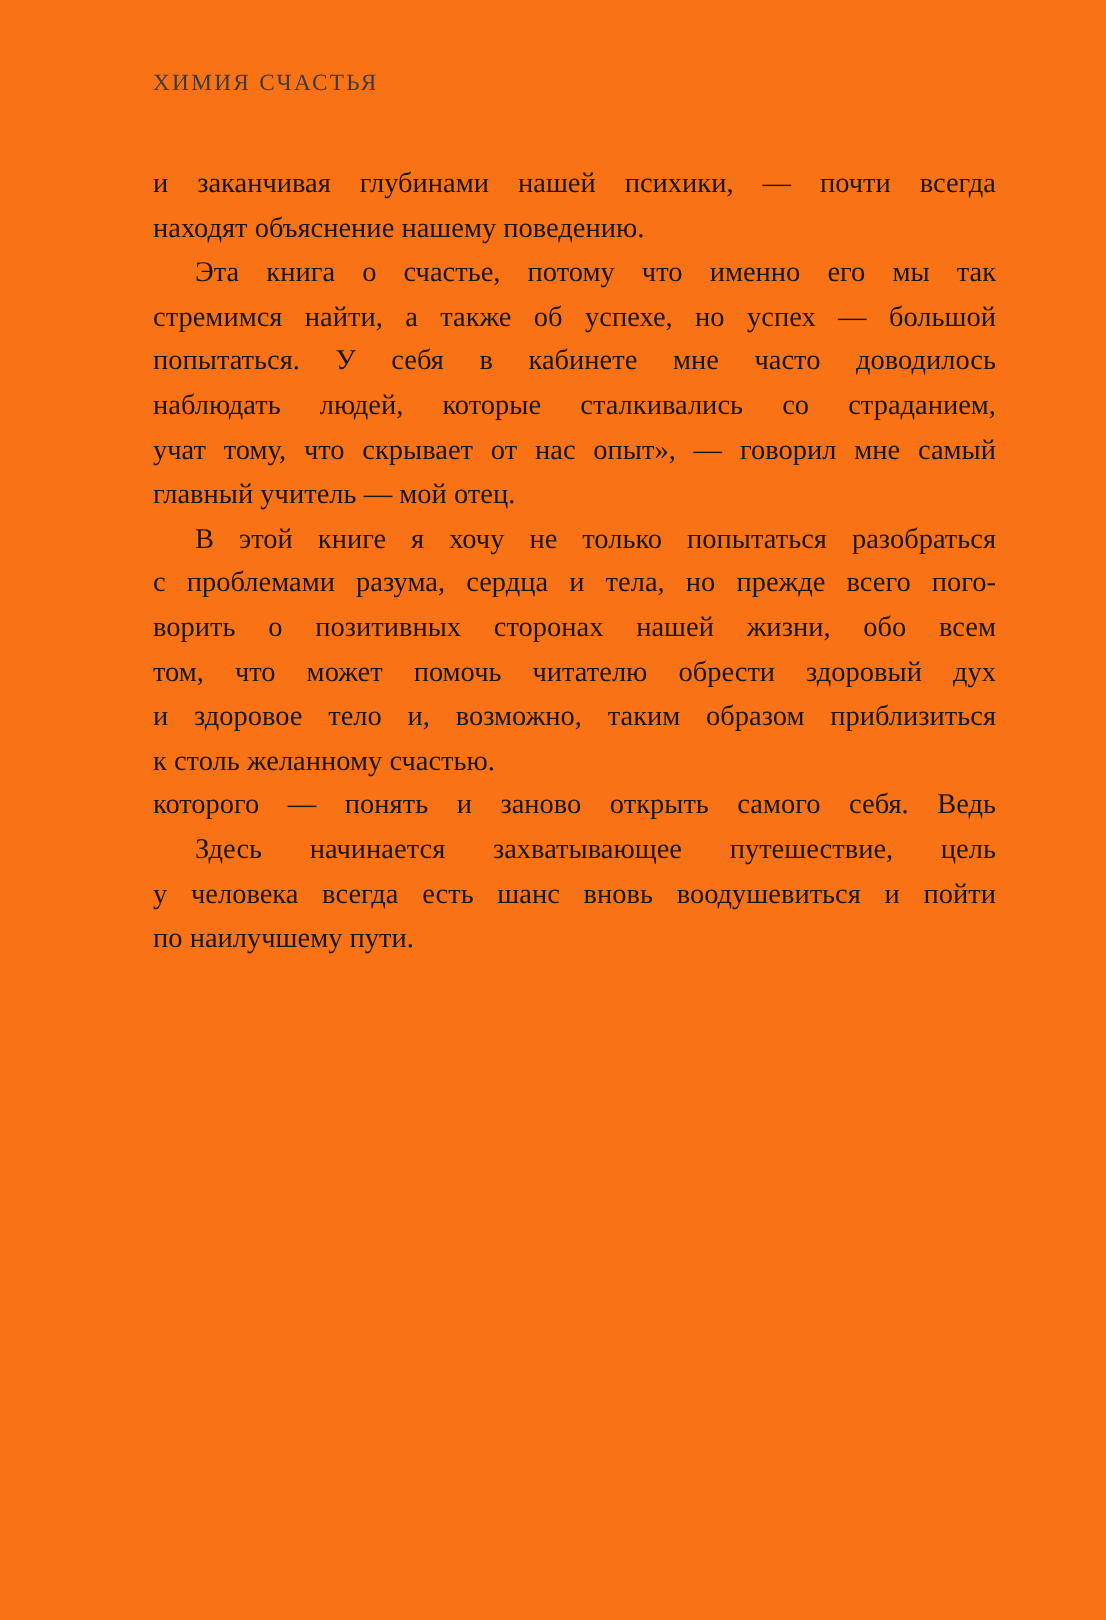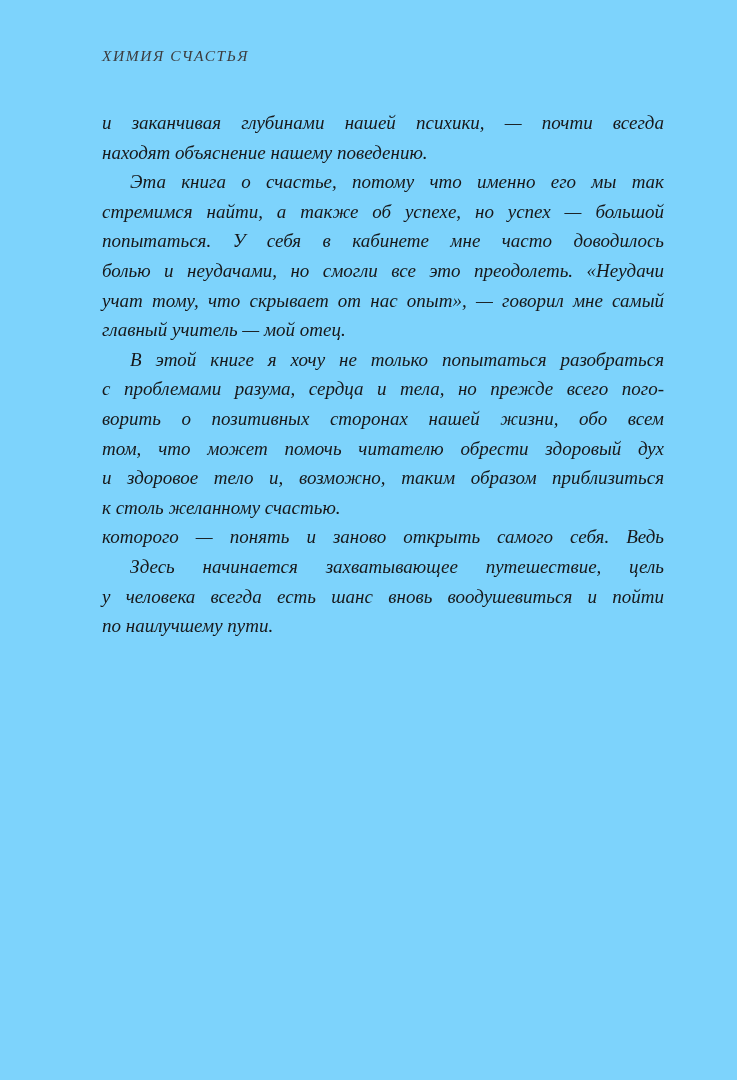--- a/index.html
+++ b/index.html
@@ -13,22 +13,21 @@
     height: 1080px;
     position: relative;
     overflow: hidden;
     font-family: "Liberation Serif", "DejaVu Serif", serif;
     -webkit-font-smoothing: antialiased;
   }
 
   .page {
     position: absolute;
     inset: 0;
-    background: #7dd3fc;
-    font-style: italic;
+    background: #f97316;
   }
 
   
   .running-header {
     position: absolute;
     left: 102px;
     top: 46px;
     font-family: "Liberation Serif", "DejaVu Serif", serif;
     font-size: 15.5px;
     line-height: 20px;
@@ -90,21 +89,21 @@
   <div class="textblock">
 
     <p class="para noindent" id="paragraph-1">
         <span class="line first">и заканчивая глубинами нашей психики, — почти всегда</span>
         <span class="line last">находят объяснение нашему поведению.</span>
       </p>
     <p class="para" id="paragraph-2">
         <span class="line first">Эта книга о счастье, потому что именно его мы так</span>
         <span class="line">стремимся найти, а также об успехе, но успех — большой</span>
         <span class="line">попытаться. У себя в кабинете мне часто доводилось</span>
-        <span class="line">болью и неудачами, но смогли все это преодолеть. «Неудачи</span>
+        <span class="line">наблюдать людей, которые сталкивались со страданием,</span>
         <span class="line">учат тому, что скрывает от нас опыт», — говорил мне самый</span>
         <span class="line last">главный учитель — мой отец.</span>
       </p>
     <p class="para" id="paragraph-3">
         <span class="line first">В этой книге я хочу не только попытаться разобраться</span>
         <span class="line">с проблемами разума, сердца и тела, но прежде всего пого-</span>
         <span class="line">ворить о позитивных сторонах нашей жизни, обо всем</span>
         <span class="line">том, что может помочь читателю обрести здоровый дух</span>
         <span class="line">и здоровое тело и, возможно, таким образом приблизиться</span>
         <span class="line last">к столь желанному счастью.</span>

